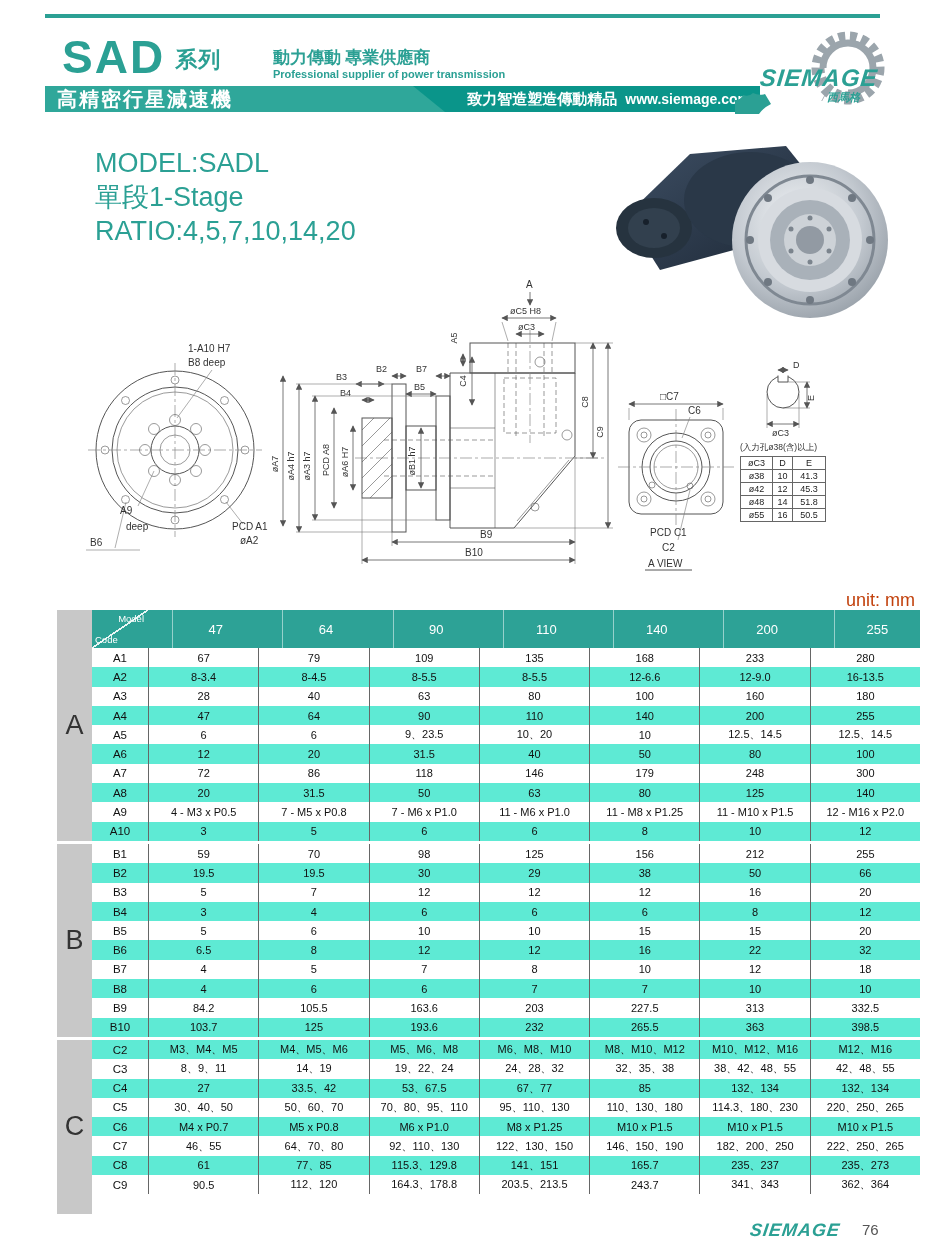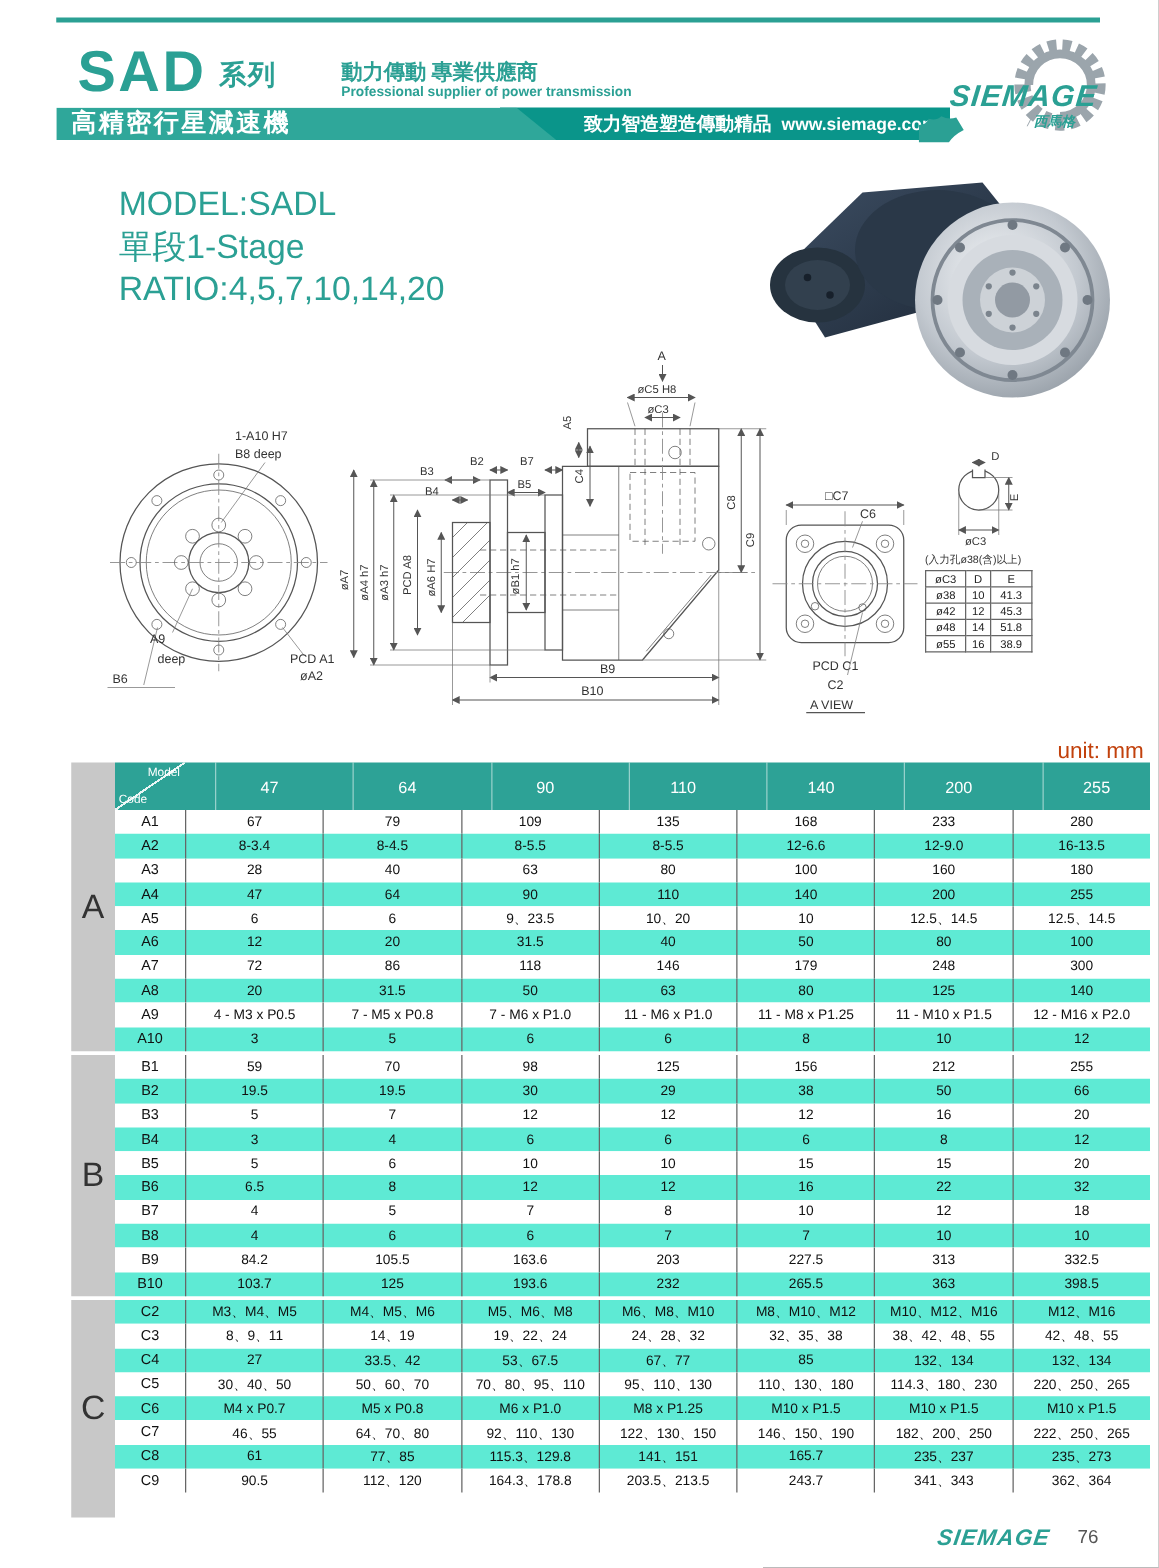--- a/index.html
+++ b/index.html
@@ -387,21 +387,21 @@
             <td>45.3</td>
           </tr>
           <tr>
             <td>ø48</td>
             <td>14</td>
             <td>51.8</td>
           </tr>
           <tr>
             <td>ø55</td>
             <td>16</td>
-            <td>38.9</td>
+            <td>50.5</td>
           </tr>
         </tbody>
       </table>
   </div>
 
   <div class="unit-label">unit: mm</div>
 
   <div class="mtable">
     <div class="sec-col">
         <div class="sec-block" style="height: 231px;">A</div>

